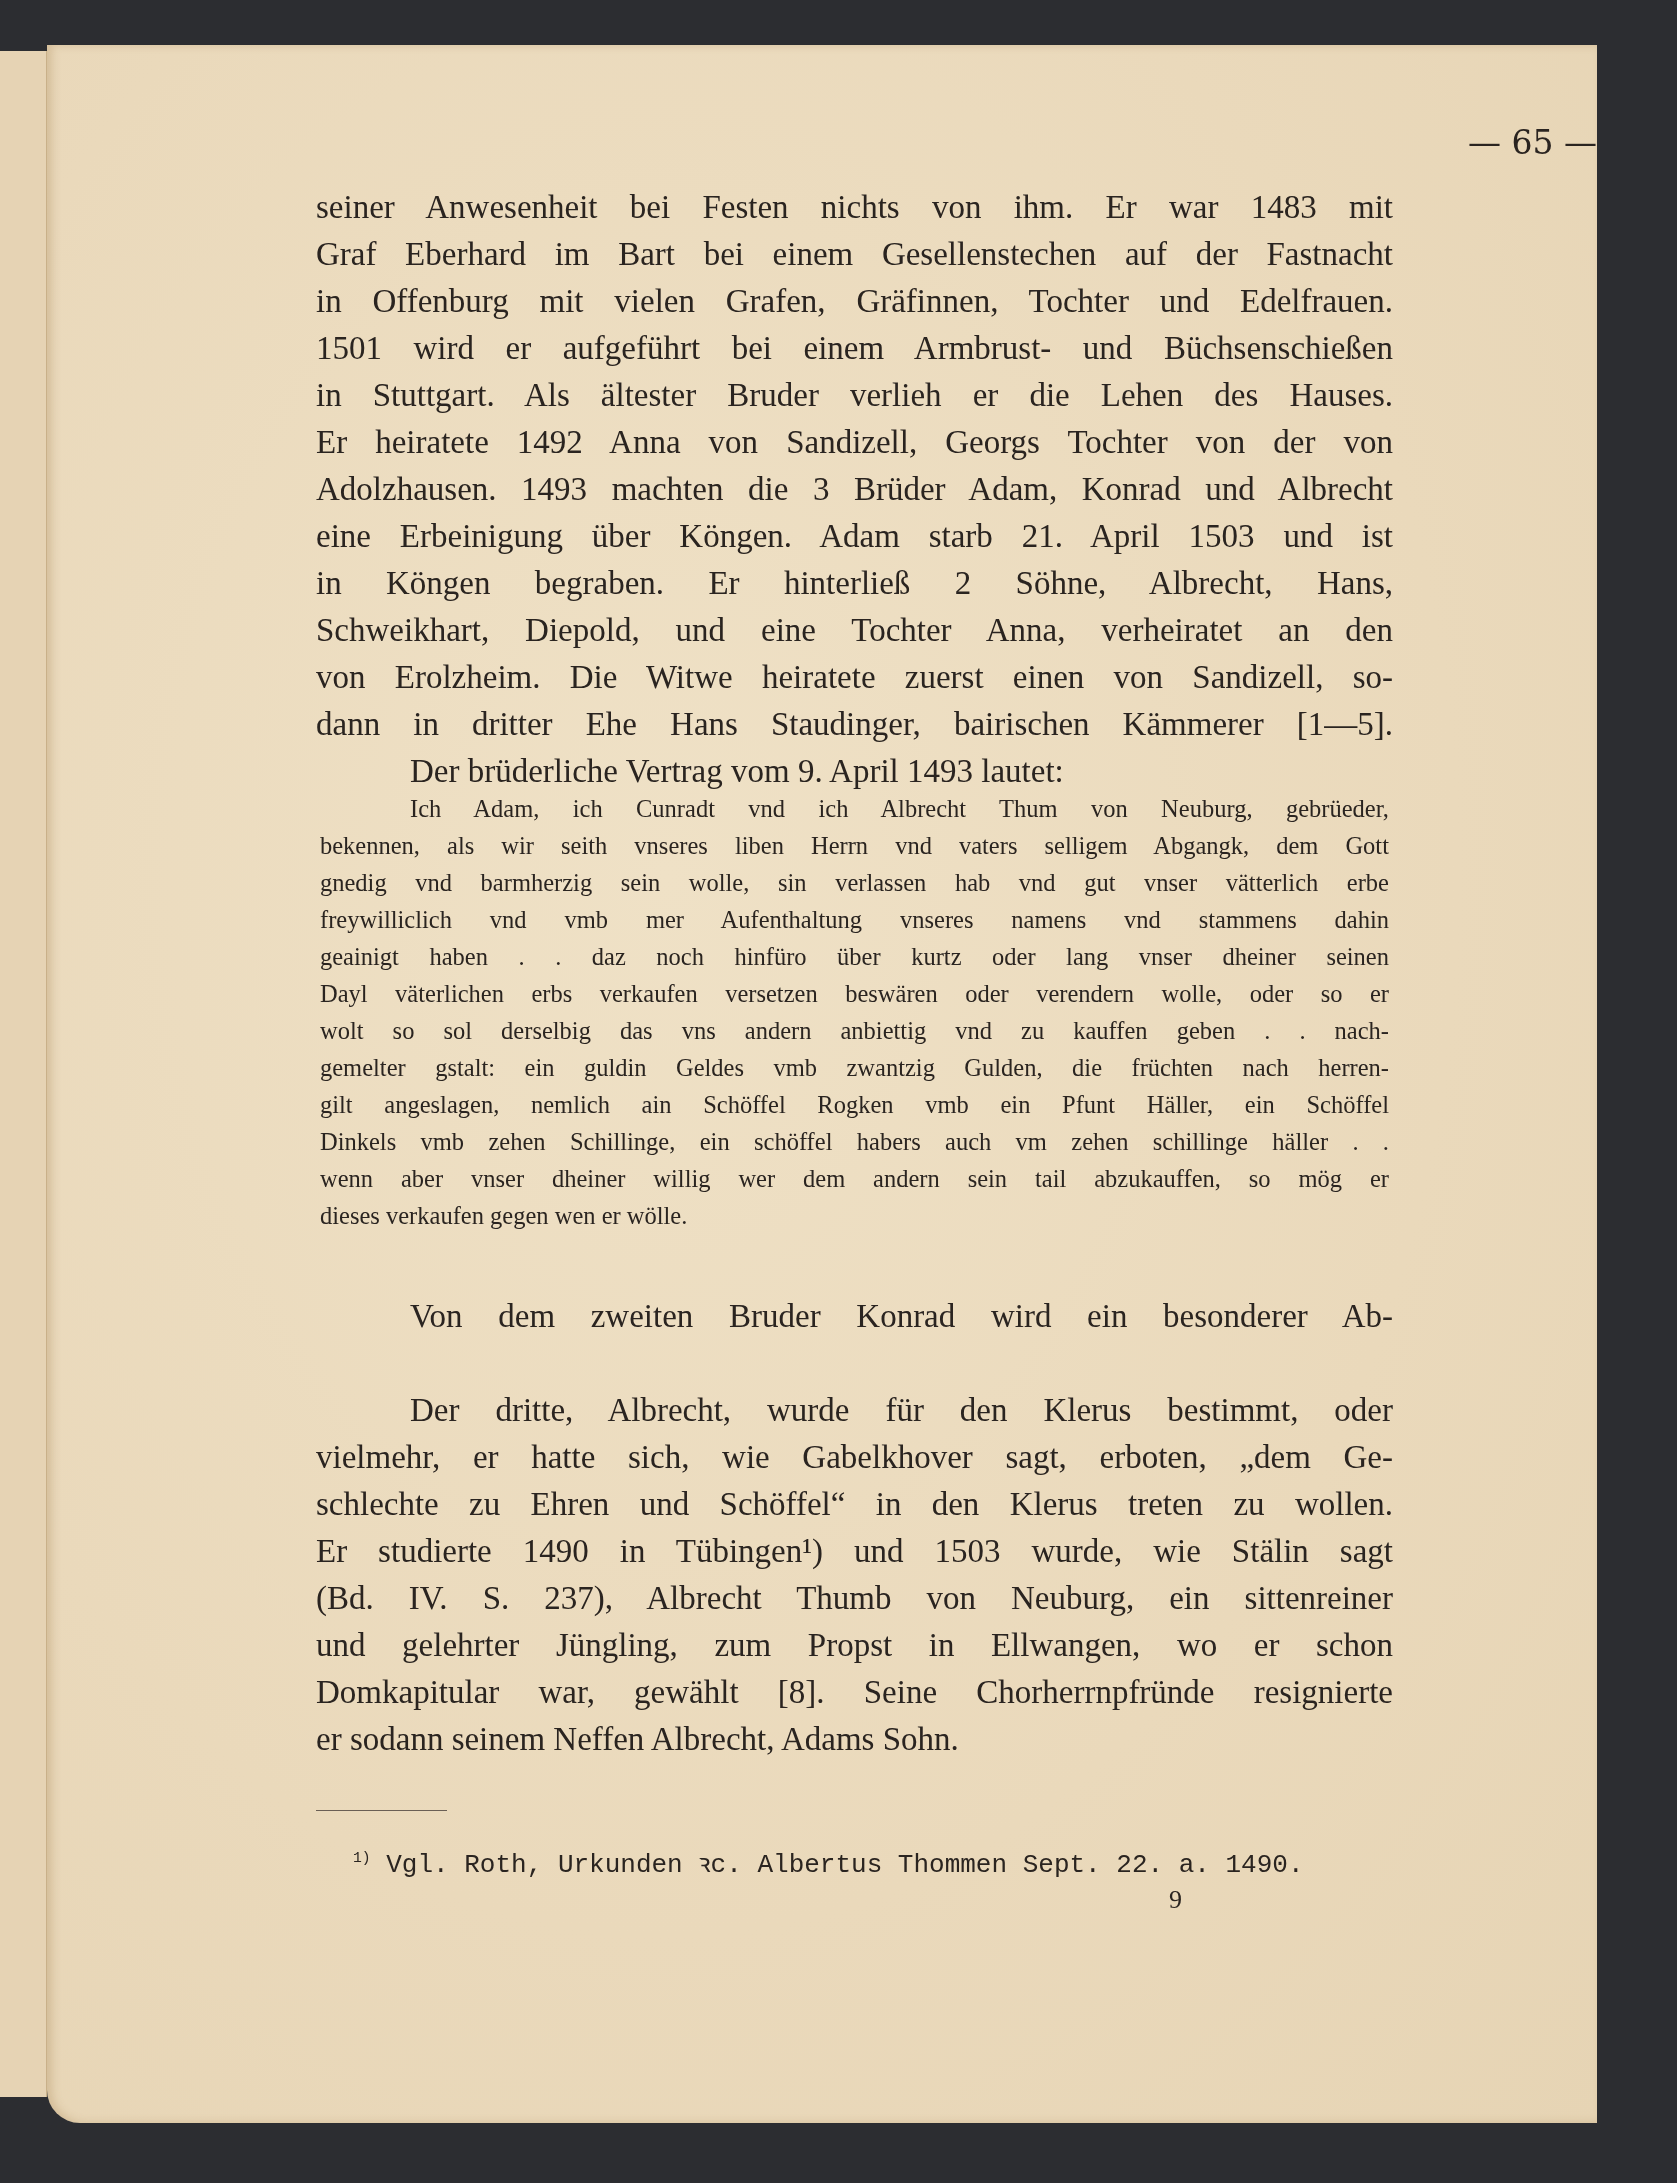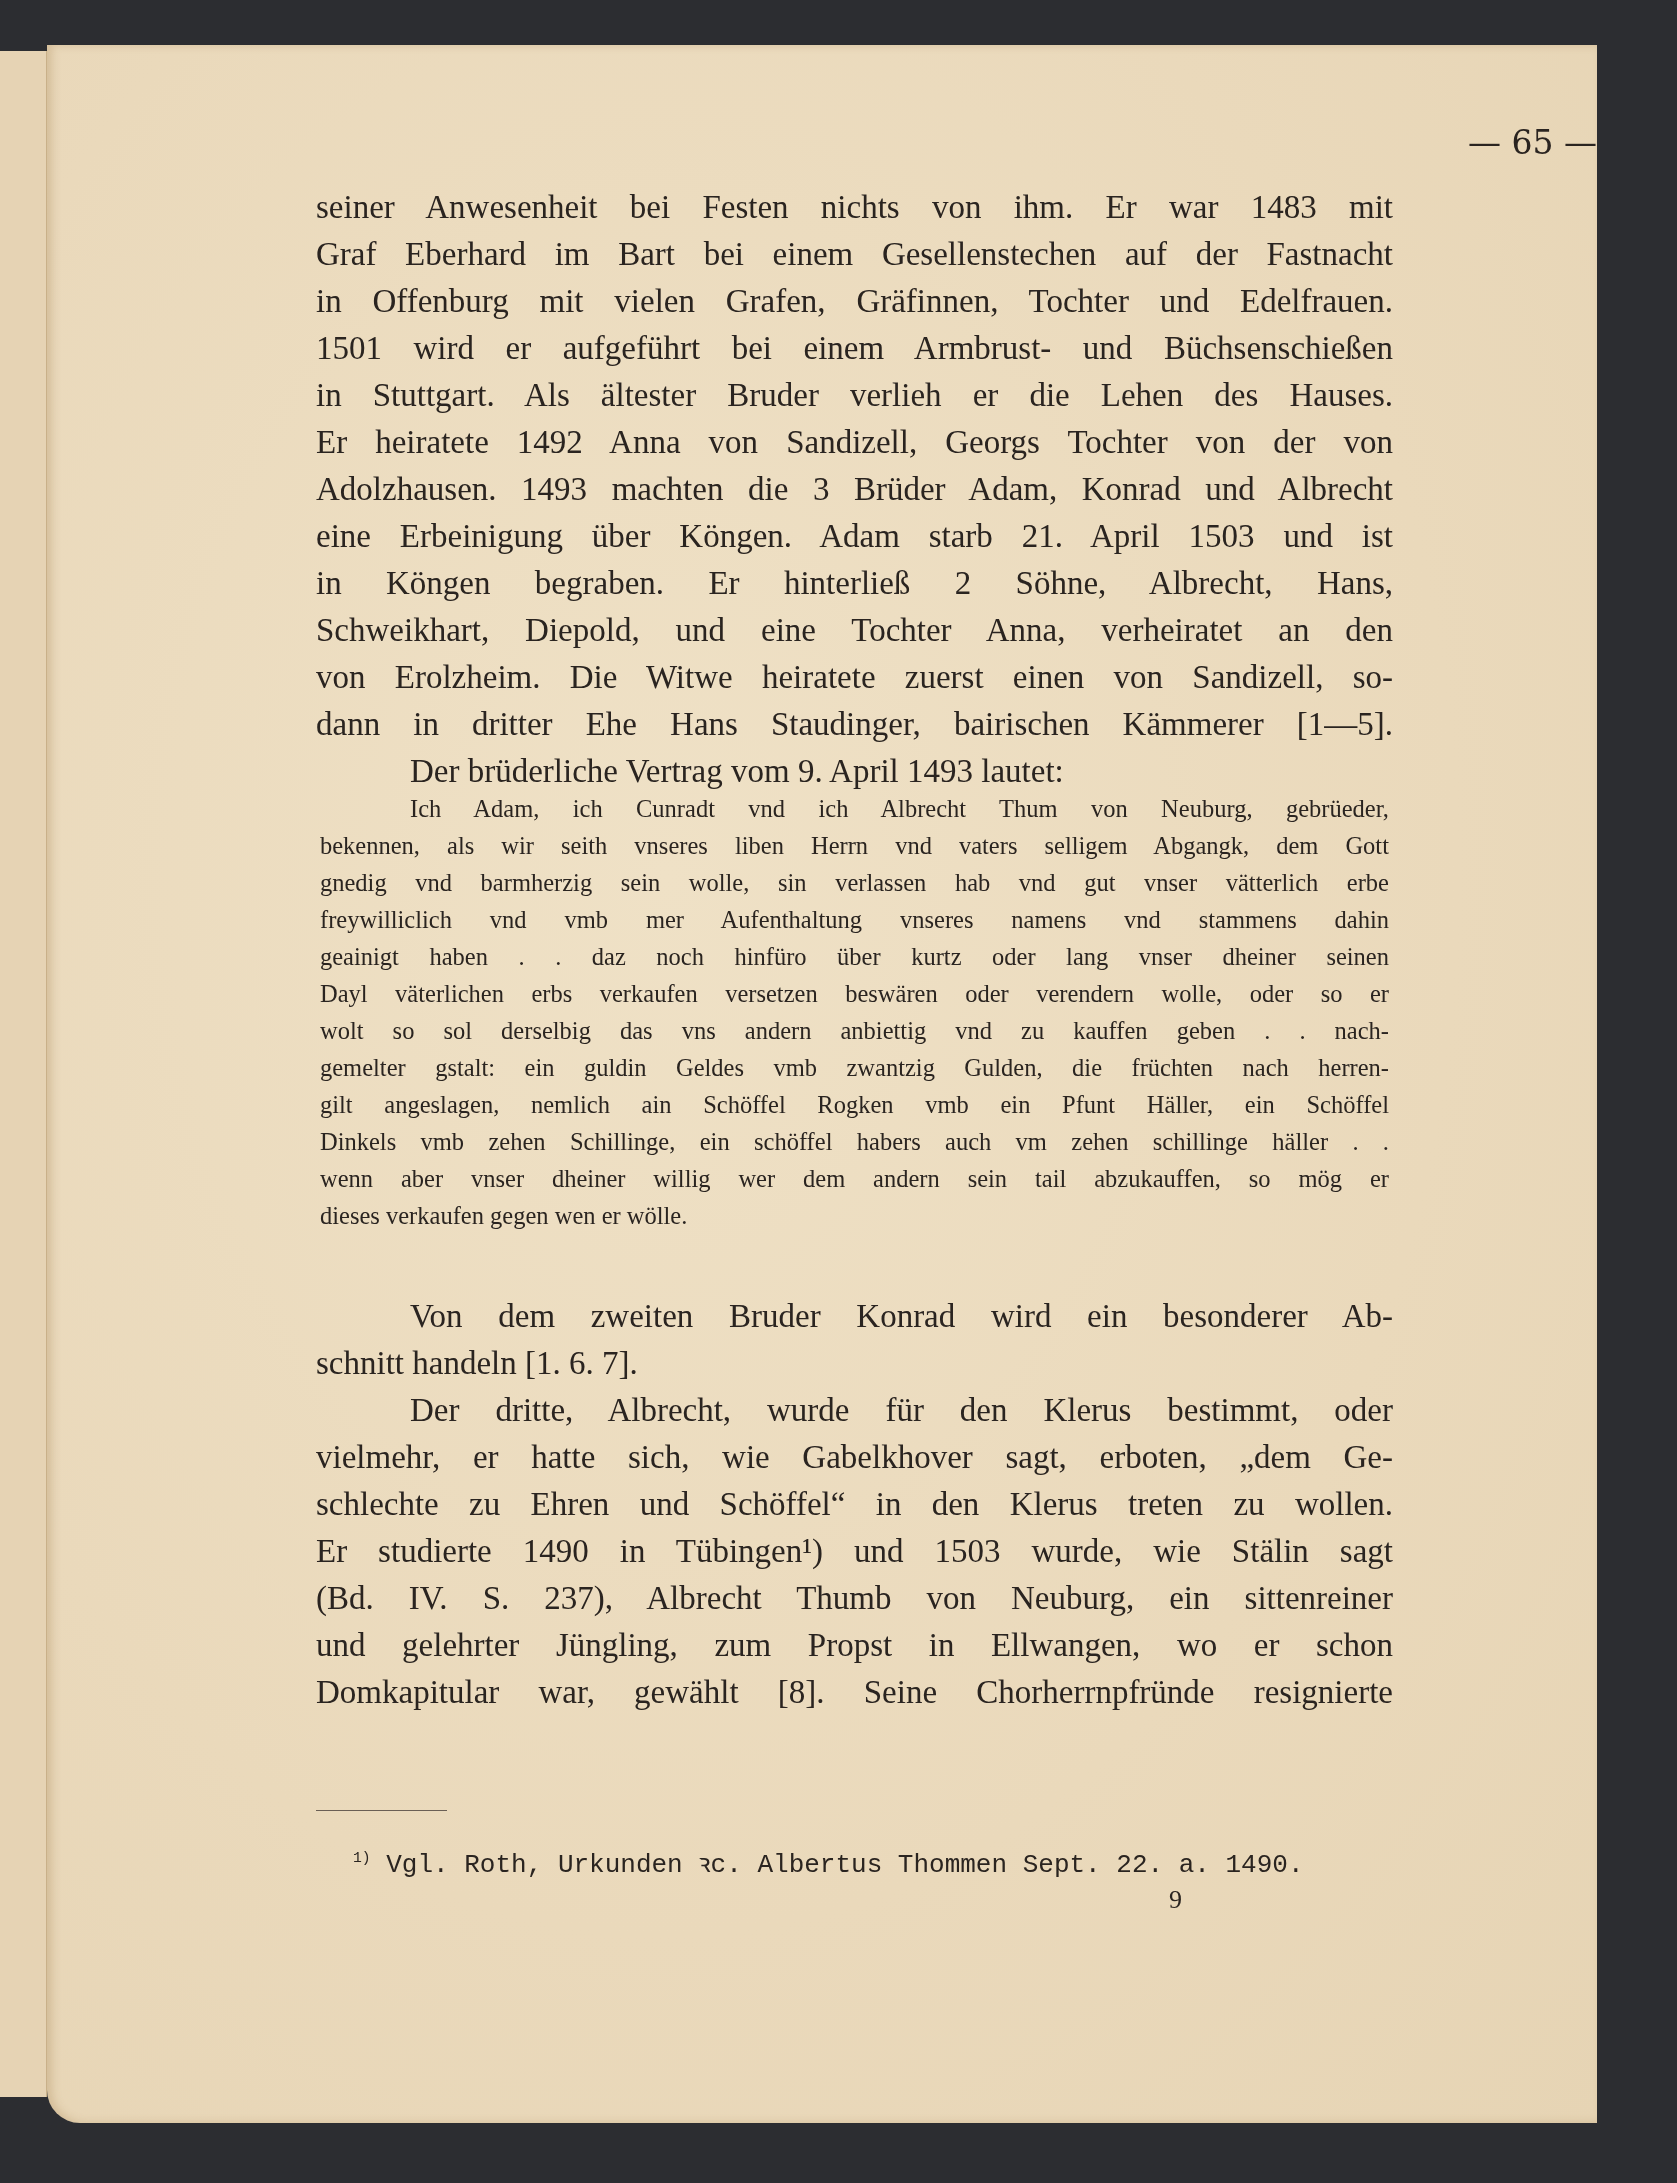--- a/index.html
+++ b/index.html
@@ -91,31 +91,31 @@
     <span class="line">wolt so sol derselbig das vns andern anbiettig vnd zu kauffen geben . . nach-</span>
     <span class="line">gemelter gstalt: ein guldin Geldes vmb zwantzig Gulden, die früchten nach herren-</span>
     <span class="line">gilt angeslagen, nemlich ain Schöffel Rogken vmb ein Pfunt Häller, ein Schöffel</span>
     <span class="line">Dinkels vmb zehen Schillinge, ein schöffel habers auch vm zehen schillinge häller . .</span>
     <span class="line">wenn aber vnser dheiner willig wer dem andern sein tail abzukauffen, so mög er</span>
     <span class="line last">dieses verkaufen gegen wen er wölle.</span>
   </div>
 
   <div class="text" style="top:1248px;">
     <span class="line indent">Von dem zweiten Bruder Konrad wird ein besonderer Ab-</span>
-    <span class="line last">schnitt handeln [1. 6. 7].</span>
   </div>
 
   <div class="text" style="top:1342px;">
     <span class="line indent">Der dritte, Albrecht, wurde für den Klerus bestimmt, oder</span>
     <span class="line">vielmehr, er hatte sich, wie Gabelkhover sagt, erboten, „dem Ge-</span>
     <span class="line">schlechte zu Ehren und Schöffel“ in den Klerus treten zu wollen.</span>
     <span class="line">Er studierte 1490 in Tübingen¹) und 1503 wurde, wie Stälin sagt</span>
     <span class="line">(Bd. IV. S. 237), Albrecht Thumb von Neuburg, ein sittenreiner</span>
     <span class="line">und gelehrter Jüngling, zum Propst in Ellwangen, wo er schon</span>
     <span class="line">Domkapitular war, gewählt [8]. Seine Chorherrnpfründe resignierte</span>
+    <span class="line last">er sodann seinem Neffen Albrecht, Adams Sohn.</span>
   </div>
 
   <div class="fn-rule"></div>
   <div class="footnote">
     <sup>1)</sup>
     <span>Vgl. Roth, Urkunden ꝛc. Albertus Thommen Sept. 22. a. 1490.</span>
   </div>
   <div class="sig">9</div>
 </div>
 

